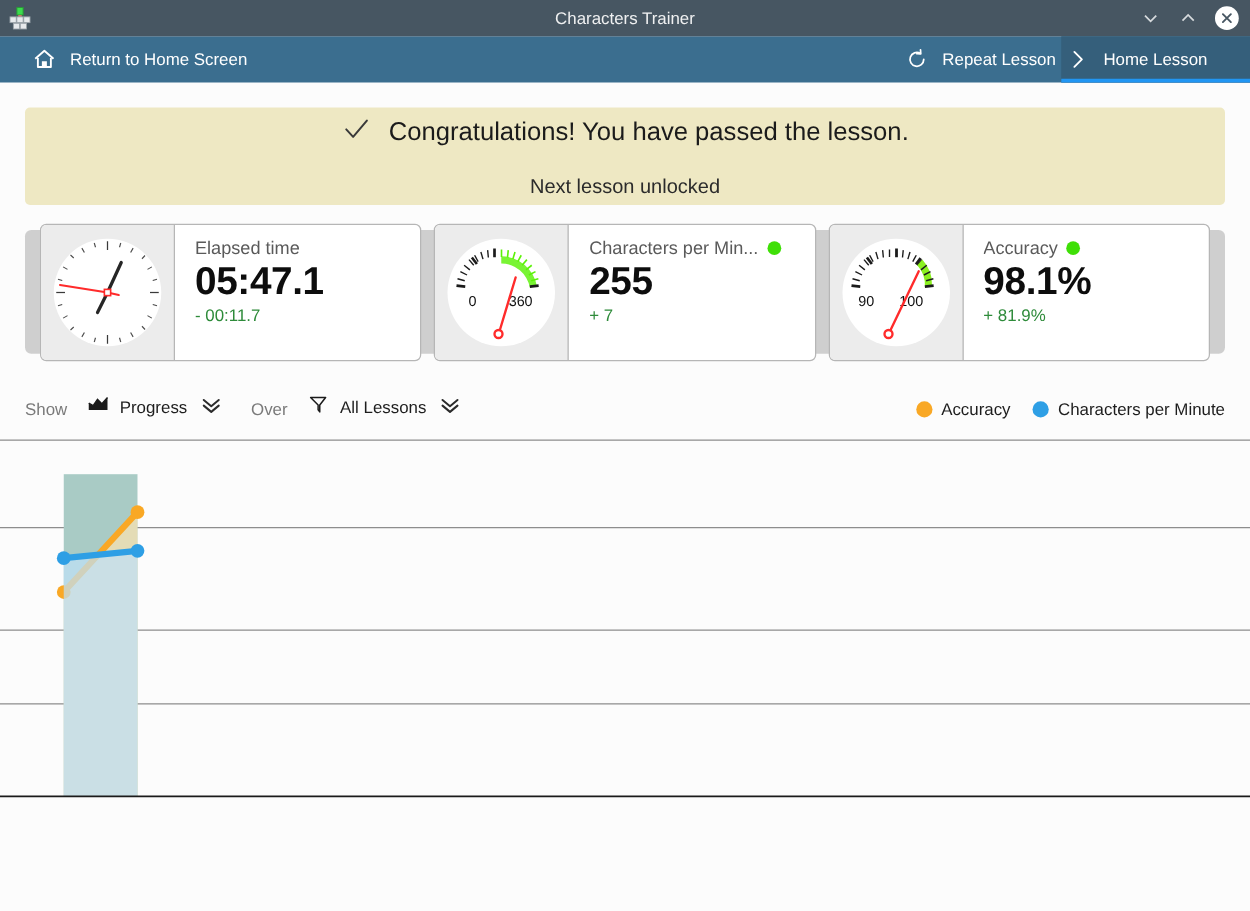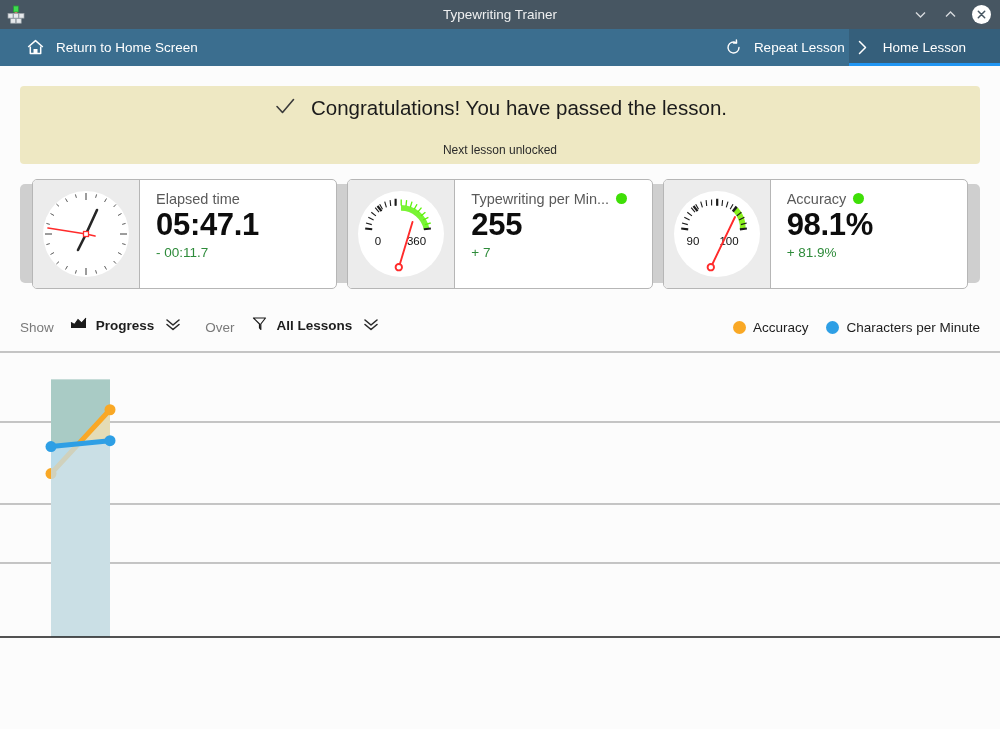--- a/index.html
+++ b/index.html
@@ -99,21 +99,21 @@
     gap: 20px;
   }
   .banner-main {
     display: flex;
     align-items: center;
     gap: 14px;
     font-size: 20.5px;
     color: #1b1b1b;
   }
   .banner-sub {
-    font-size: 12px;
+    font-size: 16px;
     color: #2b2b2b;
   }
 
   
   .stats-strip {
     margin: 0 20px;
     height: 99px;
     background: #cfcfcf;
     border-radius: 5px;
     display: flex;
@@ -182,21 +182,20 @@
     align-items: flex-end;
     font-size: 13.5px;
   }
   .ctl-static { color: #7a7a7a; margin-right: 16px; }
   .ctl-combo {
     display: flex;
     align-items: center;
     gap: 9px;
     color: #1d1d1d;
     margin-right: 22px;
-    font-weight: bold;
   }
   .ctl-combo .chev { color: #2b2b2b; }
   .legend {
     margin-left: auto;
     display: flex;
     align-items: center;
     gap: 9px;
     font-size: 13.5px;
     color: #1d1d1d;
   }
@@ -220,21 +219,21 @@
       <rect x="8.5" y="2" width="5" height="6" fill="#3ddc4e"></rect>
       <rect x="8.5" y="2" width="5" height="6" fill="none" stroke="#2a9a38" stroke-width="0.8"></rect>
       <rect x="9.6" y="8" width="2.8" height="5" fill="#c97b6a"></rect>
       <rect x="3" y="9.5" width="5" height="4.6" fill="#e6e9ec" stroke="#9aa2a8" stroke-width="0.7"></rect>
       <rect x="8.5" y="9.5" width="5" height="4.6" fill="#e6e9ec" stroke="#9aa2a8" stroke-width="0.7"></rect>
       <rect x="14" y="9.5" width="5" height="4.6" fill="#e6e9ec" stroke="#9aa2a8" stroke-width="0.7"></rect>
       <rect x="5.7" y="14.6" width="5" height="4.6" fill="#e6e9ec" stroke="#9aa2a8" stroke-width="0.7"></rect>
       <rect x="11.2" y="14.6" width="5" height="4.6" fill="#e6e9ec" stroke="#9aa2a8" stroke-width="0.7"></rect>
     </svg>
   </div>
-  <div class="titlebar-title">Typewriting Trainer</div>
+  <div class="titlebar-title">Characters Trainer</div>
   <div class="win-controls">
     <div class="win-btn">
       <svg width="15" height="15" viewBox="0 0 15 15">
           <path d="M3 5.5 L7.5 10 L12 5.5" fill="none" stroke="currentColor" stroke-width="1.4"></path>
         </svg>
     </div>
     <div class="win-btn">
       <svg width="15" height="15" viewBox="0 0 15 15">
           <path d="M3 9.5 L7.5 5 L12 9.5" fill="none" stroke="currentColor" stroke-width="1.4"></path>
         </svg>
@@ -377,21 +376,21 @@
           <line x1="75.9" y1="40.5" x2="68.9" y2="41.3"></line>
         </g>
         <text x="23" y="57" font-family="Liberation Sans, sans-serif" font-size="11.5" fill="#111" text-anchor="middle">0</text>
         <text x="61.5" y="57" font-family="Liberation Sans, sans-serif" font-size="11.5" fill="#111" text-anchor="middle">360</text>
         <line x1="44" y1="79" x2="57.5" y2="34" stroke="#ff2b2b" stroke-width="1.9" stroke-linecap="round"></line>
         <circle cx="43.8" cy="79.2" r="3.2" fill="#ffffff" stroke="#ff2b2b" stroke-width="1.9"></circle>
       </svg>
     </div>
     <div class="stat-body">
       <div class="stat-label">
-        <span>Typewriting per Min...</span>
+        <span>Characters per Min...</span>
         <span class="dot-ok"></span>
       </div>
       <div class="stat-value">255</div>
       <div class="stat-delta">+ 7</div>
     </div>
   </div>
 
   <div class="stat-card">
     <div class="stat-visual">
       <svg width="92" height="92" viewBox="0 0 92 92">

